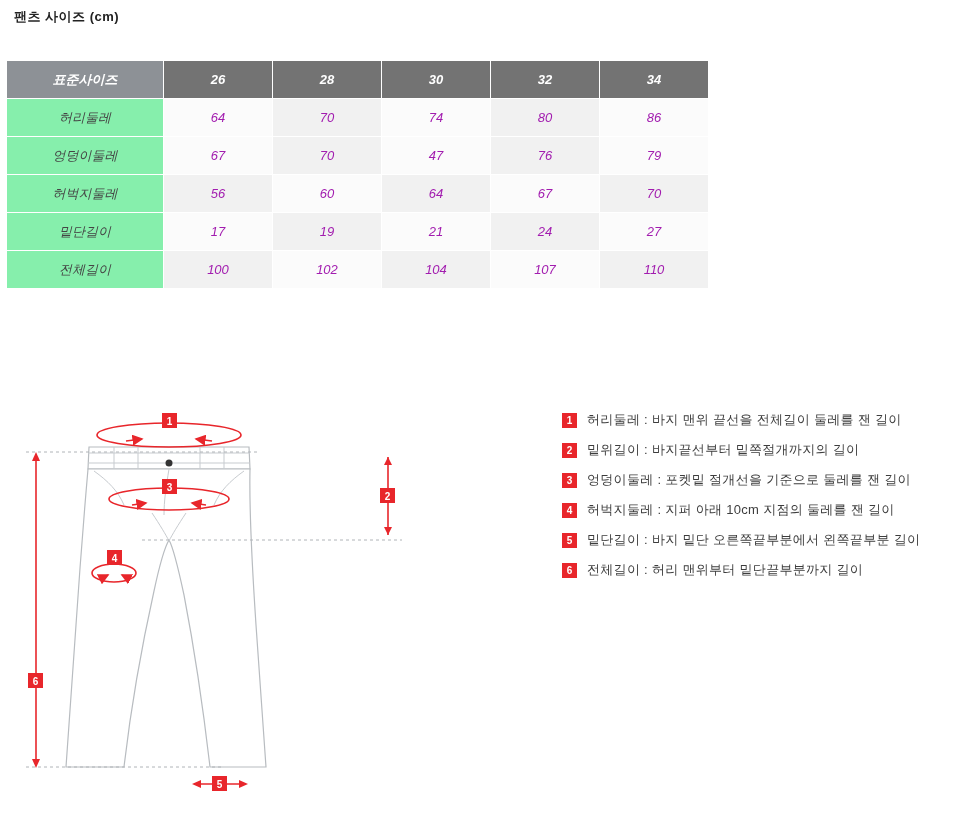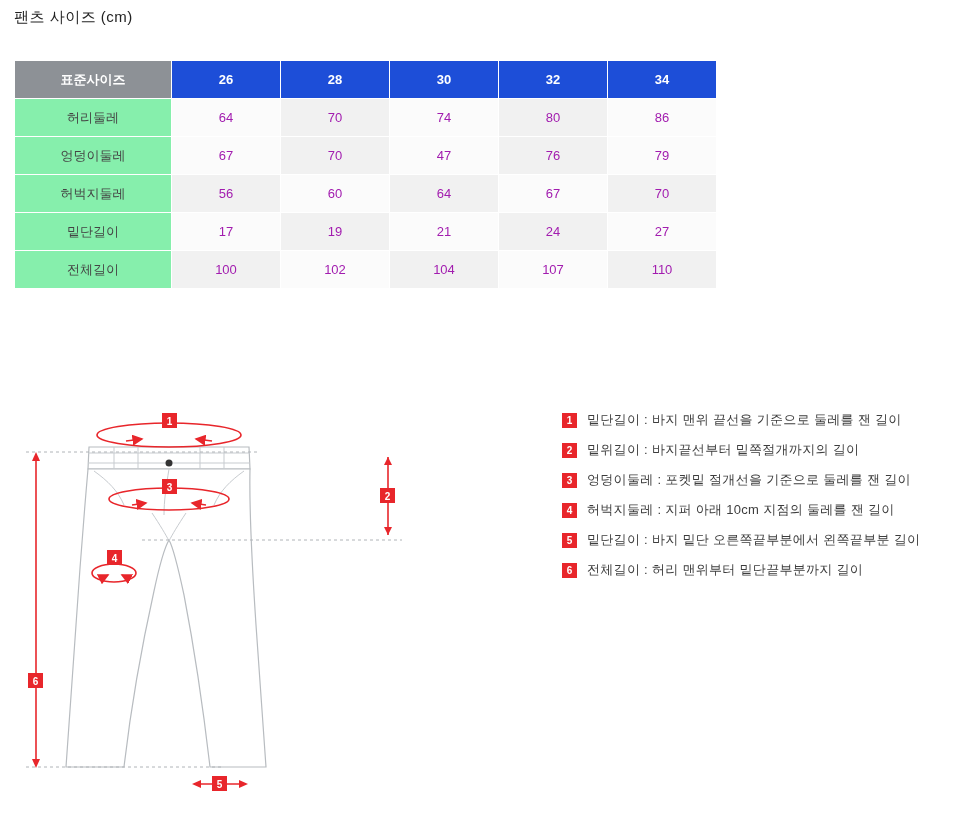--- a/index.html
+++ b/index.html
@@ -11,54 +11,55 @@
     font-family: "Liberation Sans", sans-serif;
     color: #333333;
     position: relative;
     overflow: hidden;
   }
 
   .page-title {
     position: absolute;
     left: 14px;
     top: 8px;
-    font-size: 15px;
-    font-weight: normal;
+    font-size: 13px;
+    font-weight: bold;
     color: #222222;
     letter-spacing: 0.5px;
   }
 
   
   .size-table {
     position: absolute;
-    left: 14px;
+    left: 6px;
     top: 60px;
     width: 703px;
     border-collapse: collapse;
     table-layout: fixed;
+    font-style: italic;
   }
   .size-table td {
     height: 38px;
     text-align: center;
     vertical-align: middle;
     font-size: 13px;
     color: #a21caf;
     border: 1px solid #ffffff;
   }
   .size-table col.label-col { width: 157px; }
   .size-table col.val-col { width: 109px; }
 
   .hdr-label {
     background: #8d9196;
     color: #ffffff !important;
     font-weight: bold;
     font-size: 13px;
   }
   .hdr-val {
-    background: #1d4ed8;
+    background: #737373;
     color: #ffffff !important;
     font-weight: bold;
     font-size: 13px;
   }
   .row-label {
     background: #86efac;
     color: #444444 !important;
     text-align: center;
   }
   .cell-a { background: #fbfbfb; }
@@ -267,21 +268,21 @@
     <path d="M234 389 L225 385 L225 393 Z" fill="#e8262b"></path>
     <rect x="198" y="381" width="15" height="15" fill="#e8262b"></rect>
     <text x="205.5" y="393" font-family="Liberation Sans, sans-serif" font-size="10" font-weight="bold" fill="#ffffff" text-anchor="middle">5</text>
   </svg>
 </div>
 
 <div class="legend">
 
   <div class="legend-row">
     <div class="num-badge">1</div>
-    <div class="legend-text">밑단길이 : 바지 맨위 끝선을 기준으로 둘레를 잰 길이</div>
+    <div class="legend-text">허리둘레 : 바지 맨위 끝선을 전체길이 둘레를 잰 길이</div>
   </div>
   <div class="legend-row">
     <div class="num-badge">2</div>
     <div class="legend-text">밑위길이 : 바지끝선부터 밑쪽절개까지의 길이</div>
   </div>
   <div class="legend-row">
     <div class="num-badge">3</div>
     <div class="legend-text">엉덩이둘레 : 포켓밑 절개선을 기준으로 둘레를 잰 길이</div>
   </div>
   <div class="legend-row">

